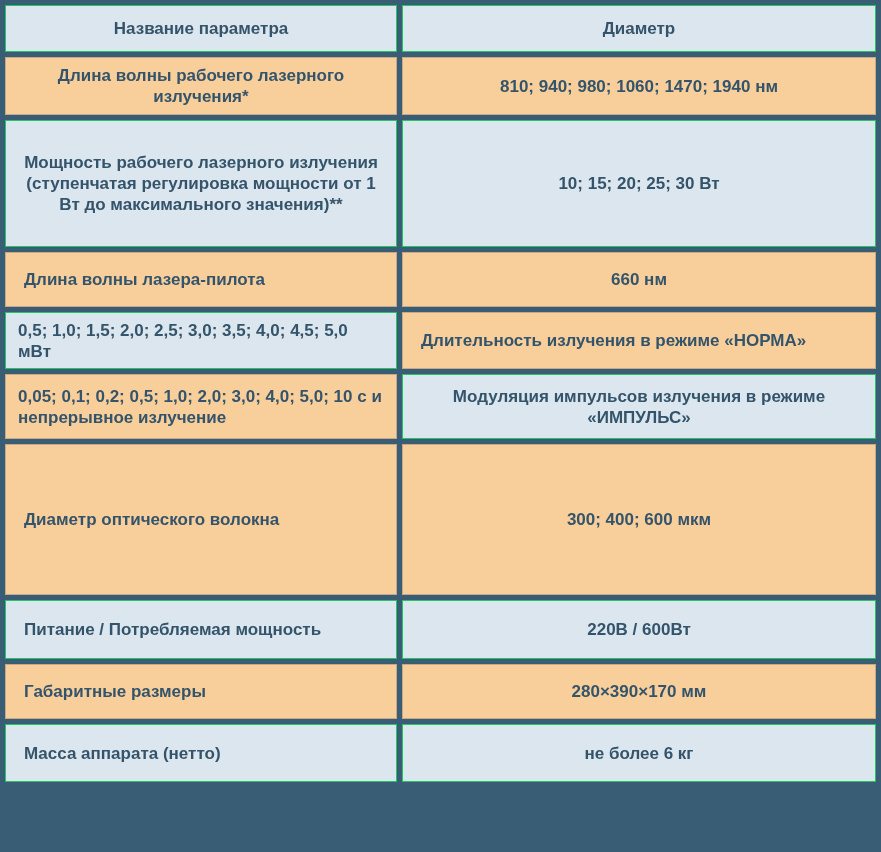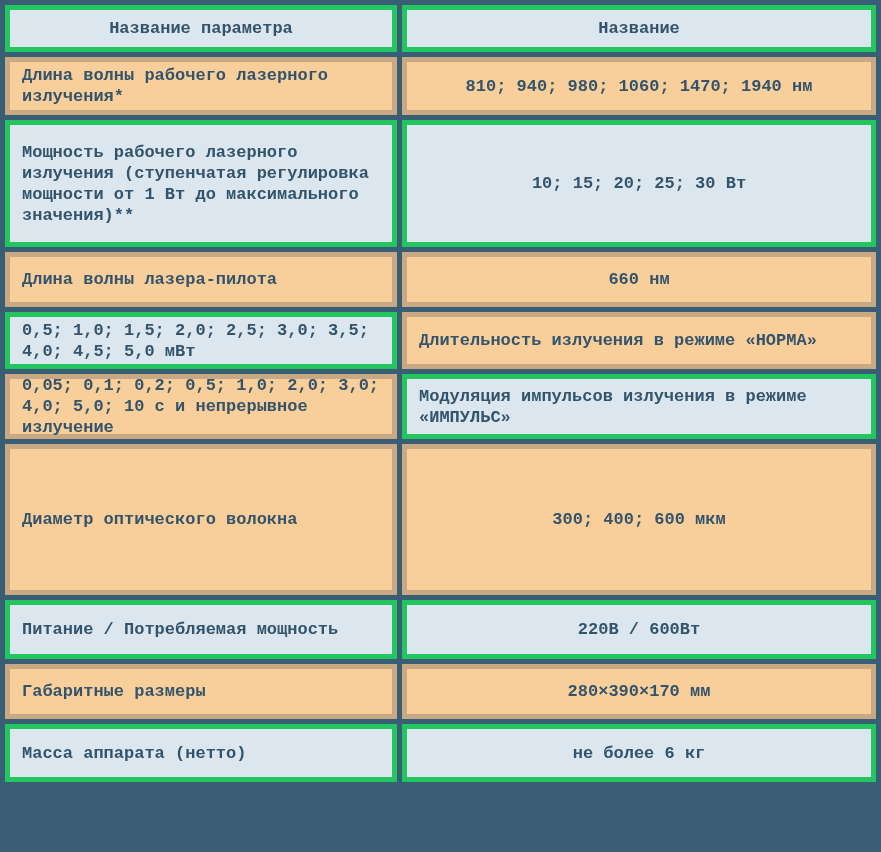--- a/index.html
+++ b/index.html
@@ -18,35 +18,34 @@
       font-family: "Liberation Sans", sans-serif;
       font-weight: bold;
       color: #34546b;
     }
     .cell {
       box-sizing: border-box;
       display: flex;
       align-items: center;
       font-size: 17px;
       line-height: 21px;
-      border: 5px solid #22c55e;
-      font-family: Liberation Mono, monospace;
+      border: 1px solid #22c55e;
     }
-    .cell.name { padding: 0 12px; text-align: left; }
+    .cell.name { padding: 0 18px; text-align: center; }
     .cell.value { justify-content: center; padding: 0 12px; }
     .cell.header { justify-content: center; text-align: center; }
     .blue { background: #dce6ee; }
     .orange { background: #f8cf9b; border-color: #c9a983; }
   </style>
 </head>
 <body>
 
 <div class="spec-table">
   <div class="cell header blue">Название параметра</div>
-  <div class="cell header blue">Название</div>
+  <div class="cell header blue">Диаметр</div>
 
   <div class="cell name orange">Длина волны рабочего лазерного излучения*</div>
   <div class="cell value orange">810; 940; 980; 1060; 1470; 1940 нм</div>
 
   <div class="cell name blue">Мощность рабочего лазерного излучения (ступенчатая регулировка мощности от 1 Вт до максимального значения)**</div>
   <div class="cell value blue">10; 15; 20; 25; 30 Вт</div>
 
   <div class="cell name orange">Длина волны лазера-пилота</div>
   <div class="cell value orange">660 нм</div>
 

